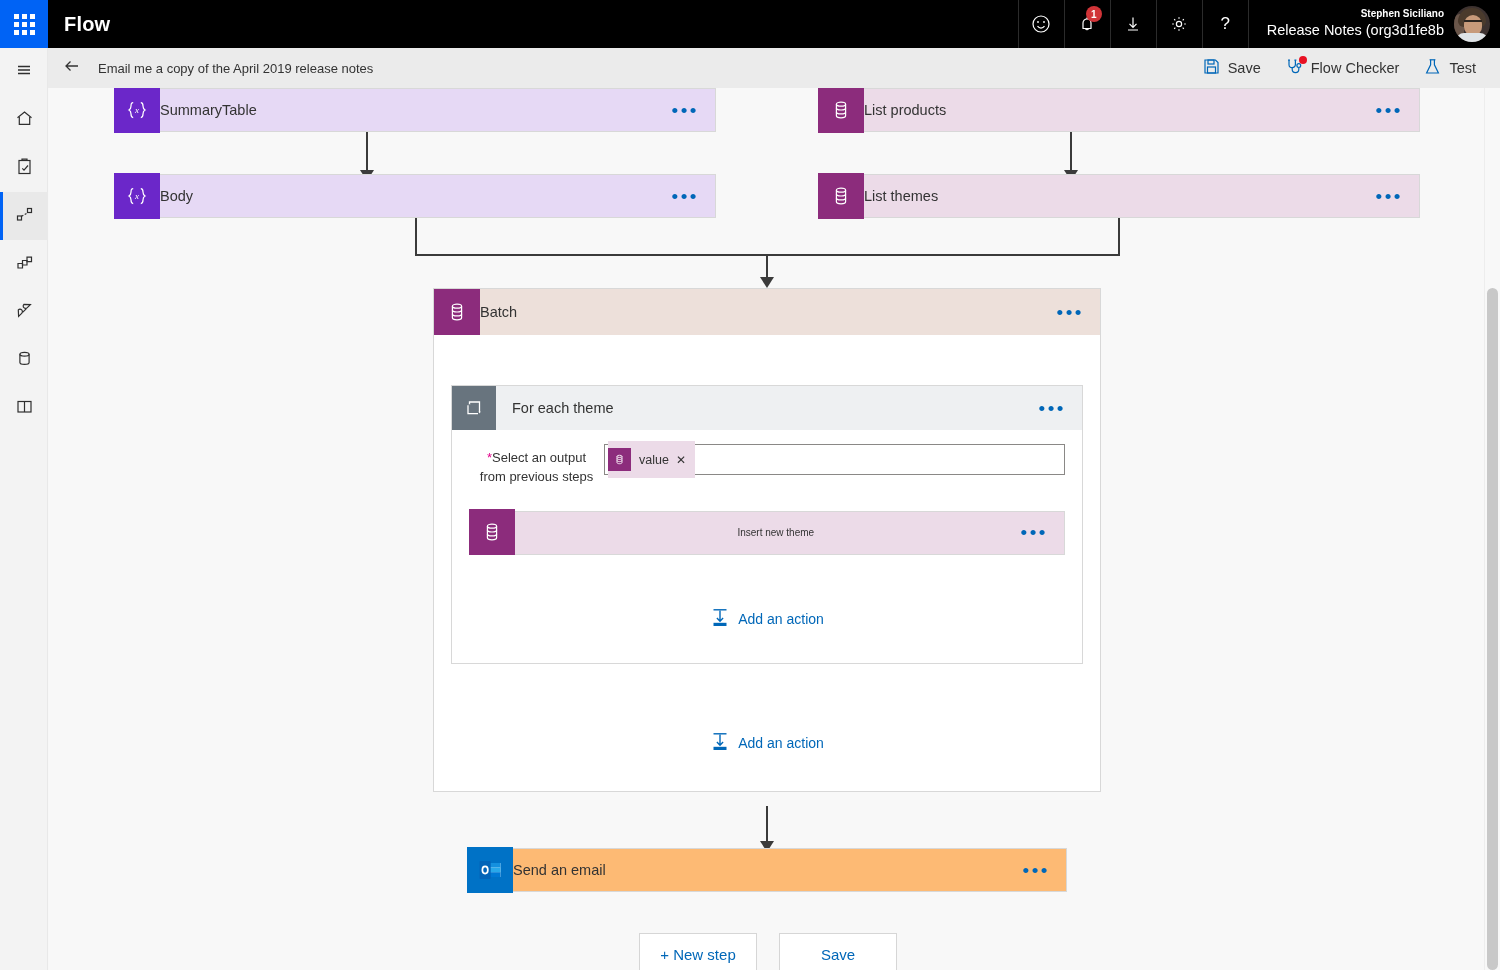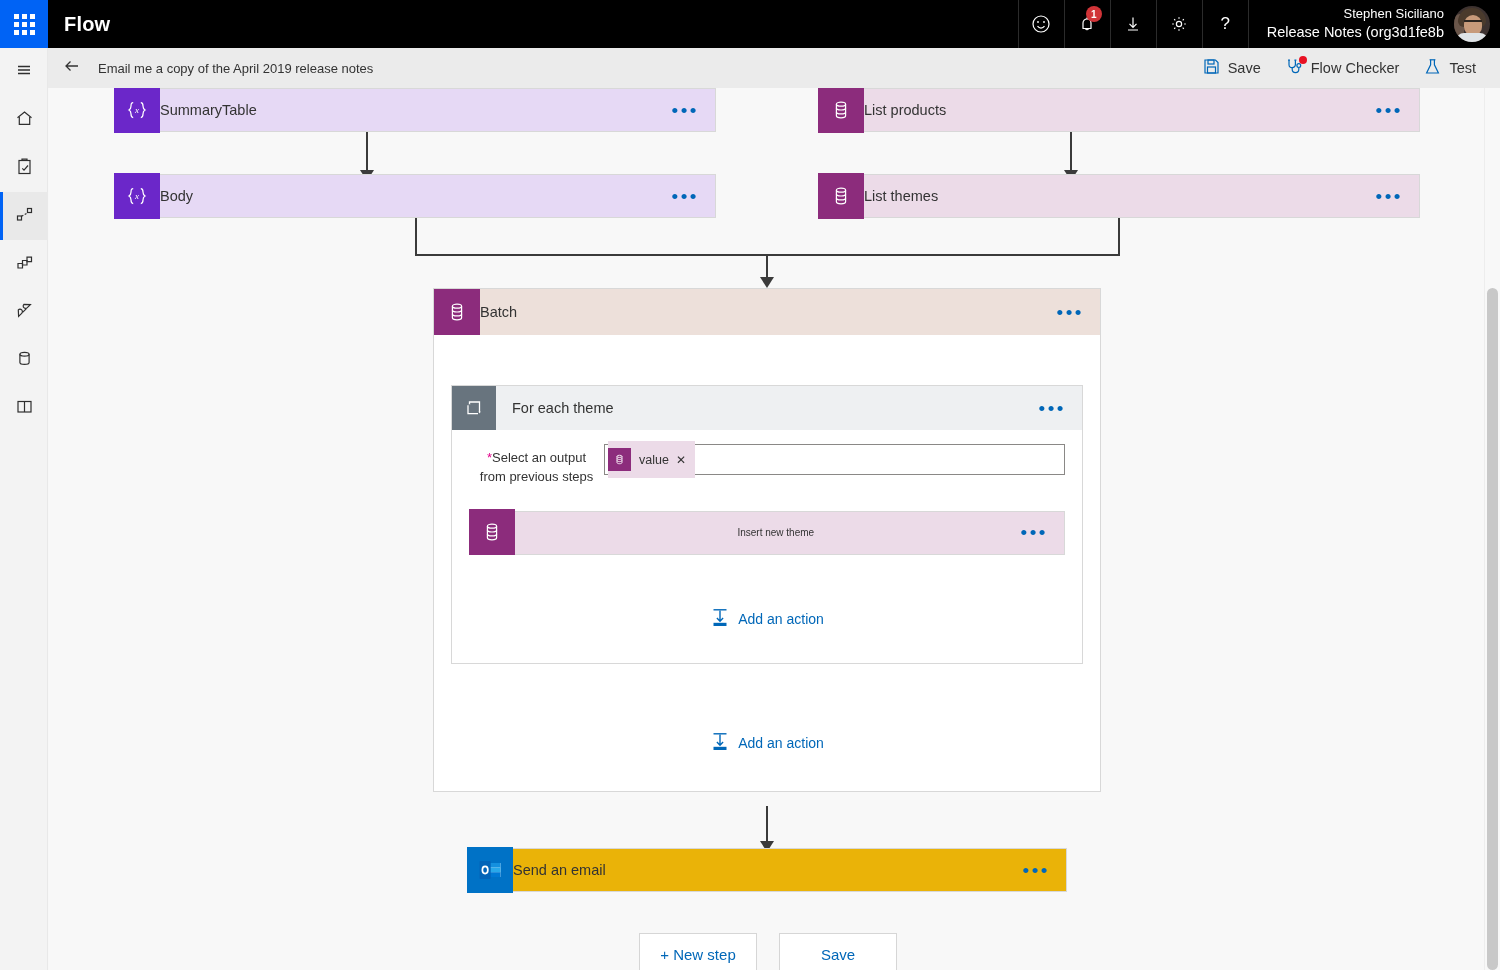--- a/index.html
+++ b/index.html
@@ -40,21 +40,21 @@
     position: absolute; top: 6px; right: 8px;
     background: #d13438; color: #fff; font-size: 10px; font-weight: 700;
     min-width: 16px; height: 16px; border-radius: 8px;
     display: flex; align-items: center; justify-content: center; padding: 0 3px;
   }
   .user-block {
     display: flex; align-items: center; padding: 0 10px 0 18px;
     border-left: 1px solid #2b2b2b; gap: 10px;
   }
   .user-names { text-align: right; color: #ffffff; line-height: 1.35; }
-  .user-names .l1 { font-size: 13px; }
+  .user-names .l1 { font-size: 10px; font-weight: bold; }
   .user-names .l2 { font-size: 14.5px; }
   .avatar {
     width: 36px; height: 36px; border-radius: 50%; overflow: hidden;
     background: #3d3230; flex: 0 0 36px; position: relative;
   }
   .avatar .hair { position: absolute; left: 4px; top: 2px; width: 28px; height: 19px;
     background: #4a3a2c; border-radius: 14px 14px 6px 6px; }
   .avatar .face { position: absolute; left: 10px; top: 9px; width: 18px; height: 20px;
     background: #c79a7a; border-radius: 9px 9px 8px 8px; }
   .avatar .glasses { position: absolute; left: 10px; top: 14px; width: 18px; height: 4px;
@@ -125,21 +125,21 @@
     color: #0067b8; font-size: 19px; letter-spacing: 2.5px;
     padding-right: 16px; cursor: pointer; line-height: 1;
   }
   .ic-variable { background: #6b27c9; }
   .ic-cds      { background: #8c2c7c; }
   .ic-loop     { background: #68747e; }
   .ic-outlook  { background: #0072c6; }
 
   .card-variable { background: #e6d9f5; }
   .card-cds      { background: #ecdbe8; }
-  .card-outlook  { background: #eab308; }
+  .card-outlook  { background: #fdba74; }
 
   
   .vline { position: absolute; width: 2px; background: #3b3b3b; }
   .hline { position: absolute; height: 2px; background: #3b3b3b; }
   .arrow {
     position: absolute; width: 0; height: 0;
     border-left: 7px solid transparent; border-right: 7px solid transparent;
     border-top: 11px solid #3b3b3b;
   }
 

